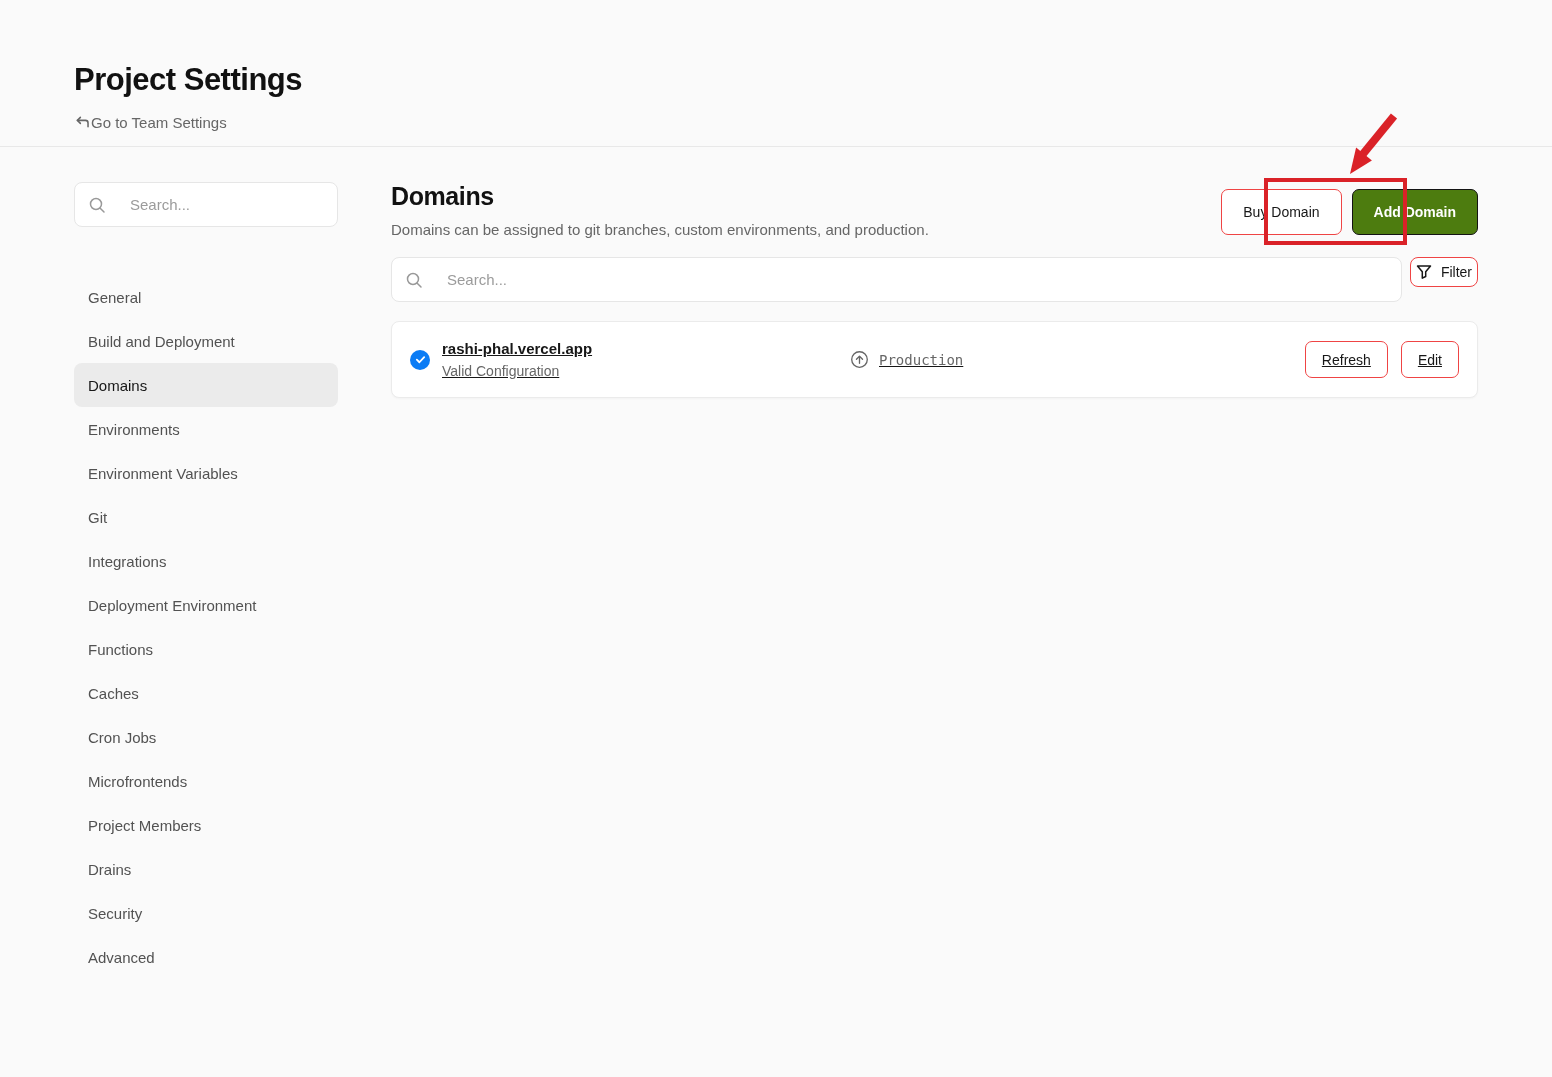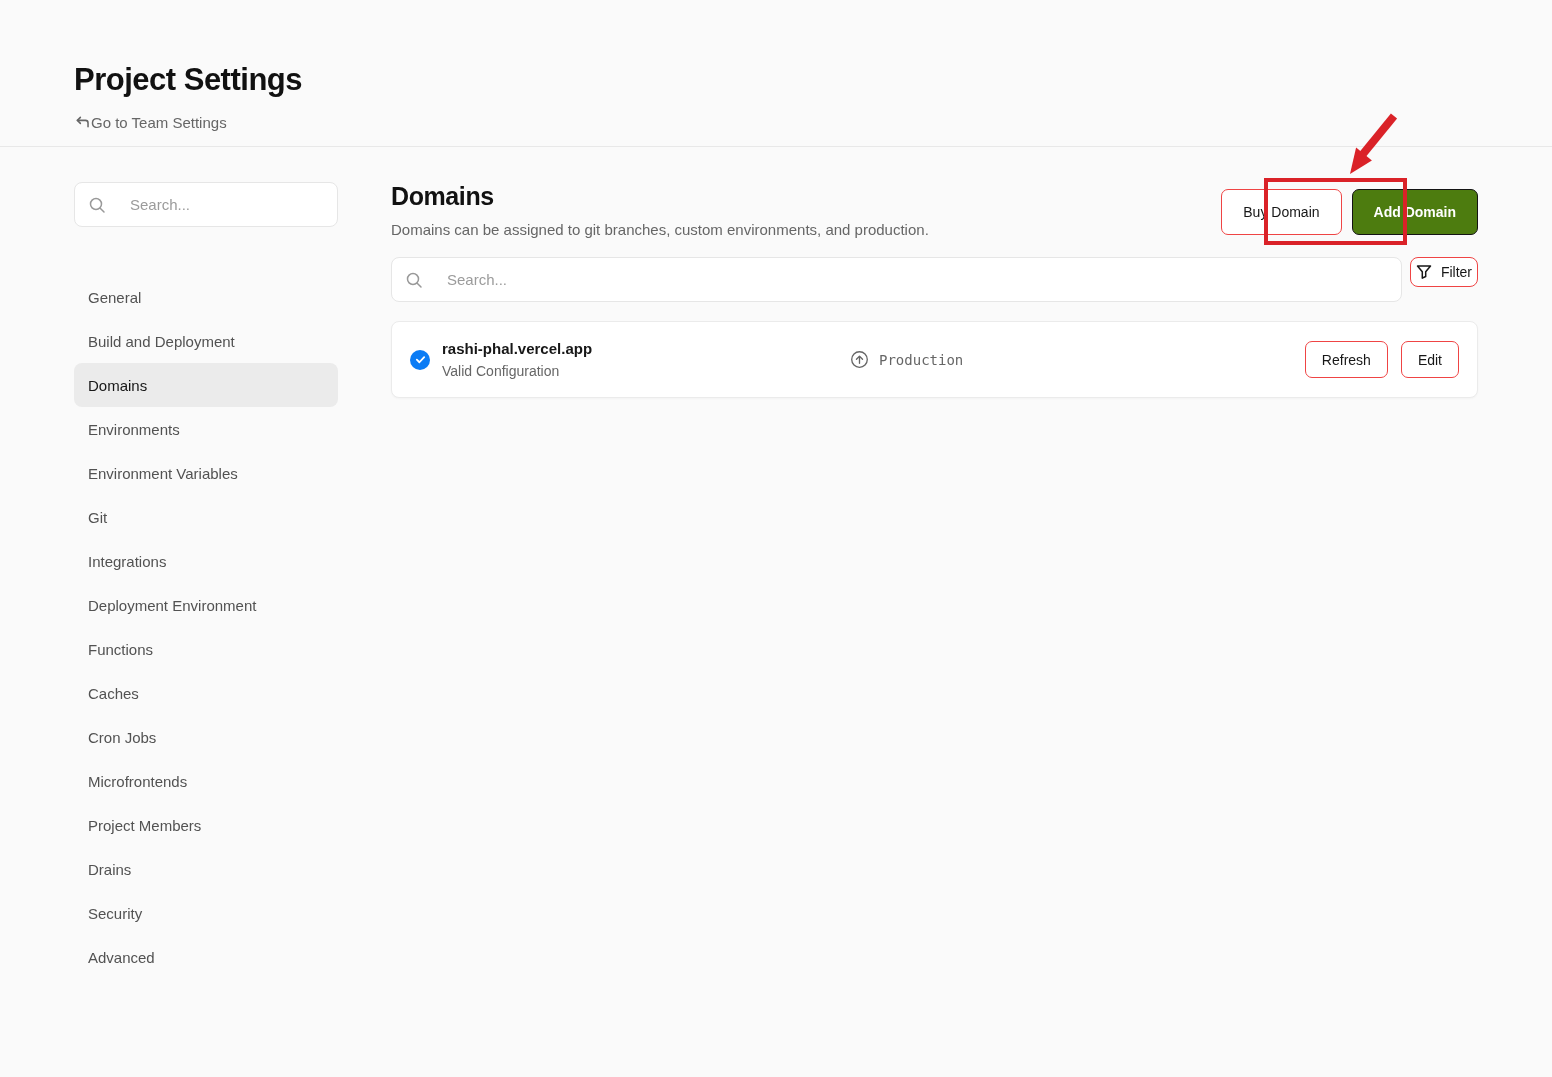--- a/index.html
+++ b/index.html
@@ -128,20 +128,21 @@
   }
   .btn-filter svg { stroke: #171717; }
 
   
   .domain-card {
     margin-top: 19px;
     background: #fff;
     border: 1px solid #ebebeb;
     border-radius: 8px;
     box-shadow: 0 1px 2px rgba(0,0,0,0.03);
+    text-decoration: underline;
   }
   .domain-row {
     display: flex;
     align-items: center;
     height: 75px;
     padding: 0 18px;
   }
   .check-circle {
     width: 20px; height: 20px;
     border-radius: 50%;

